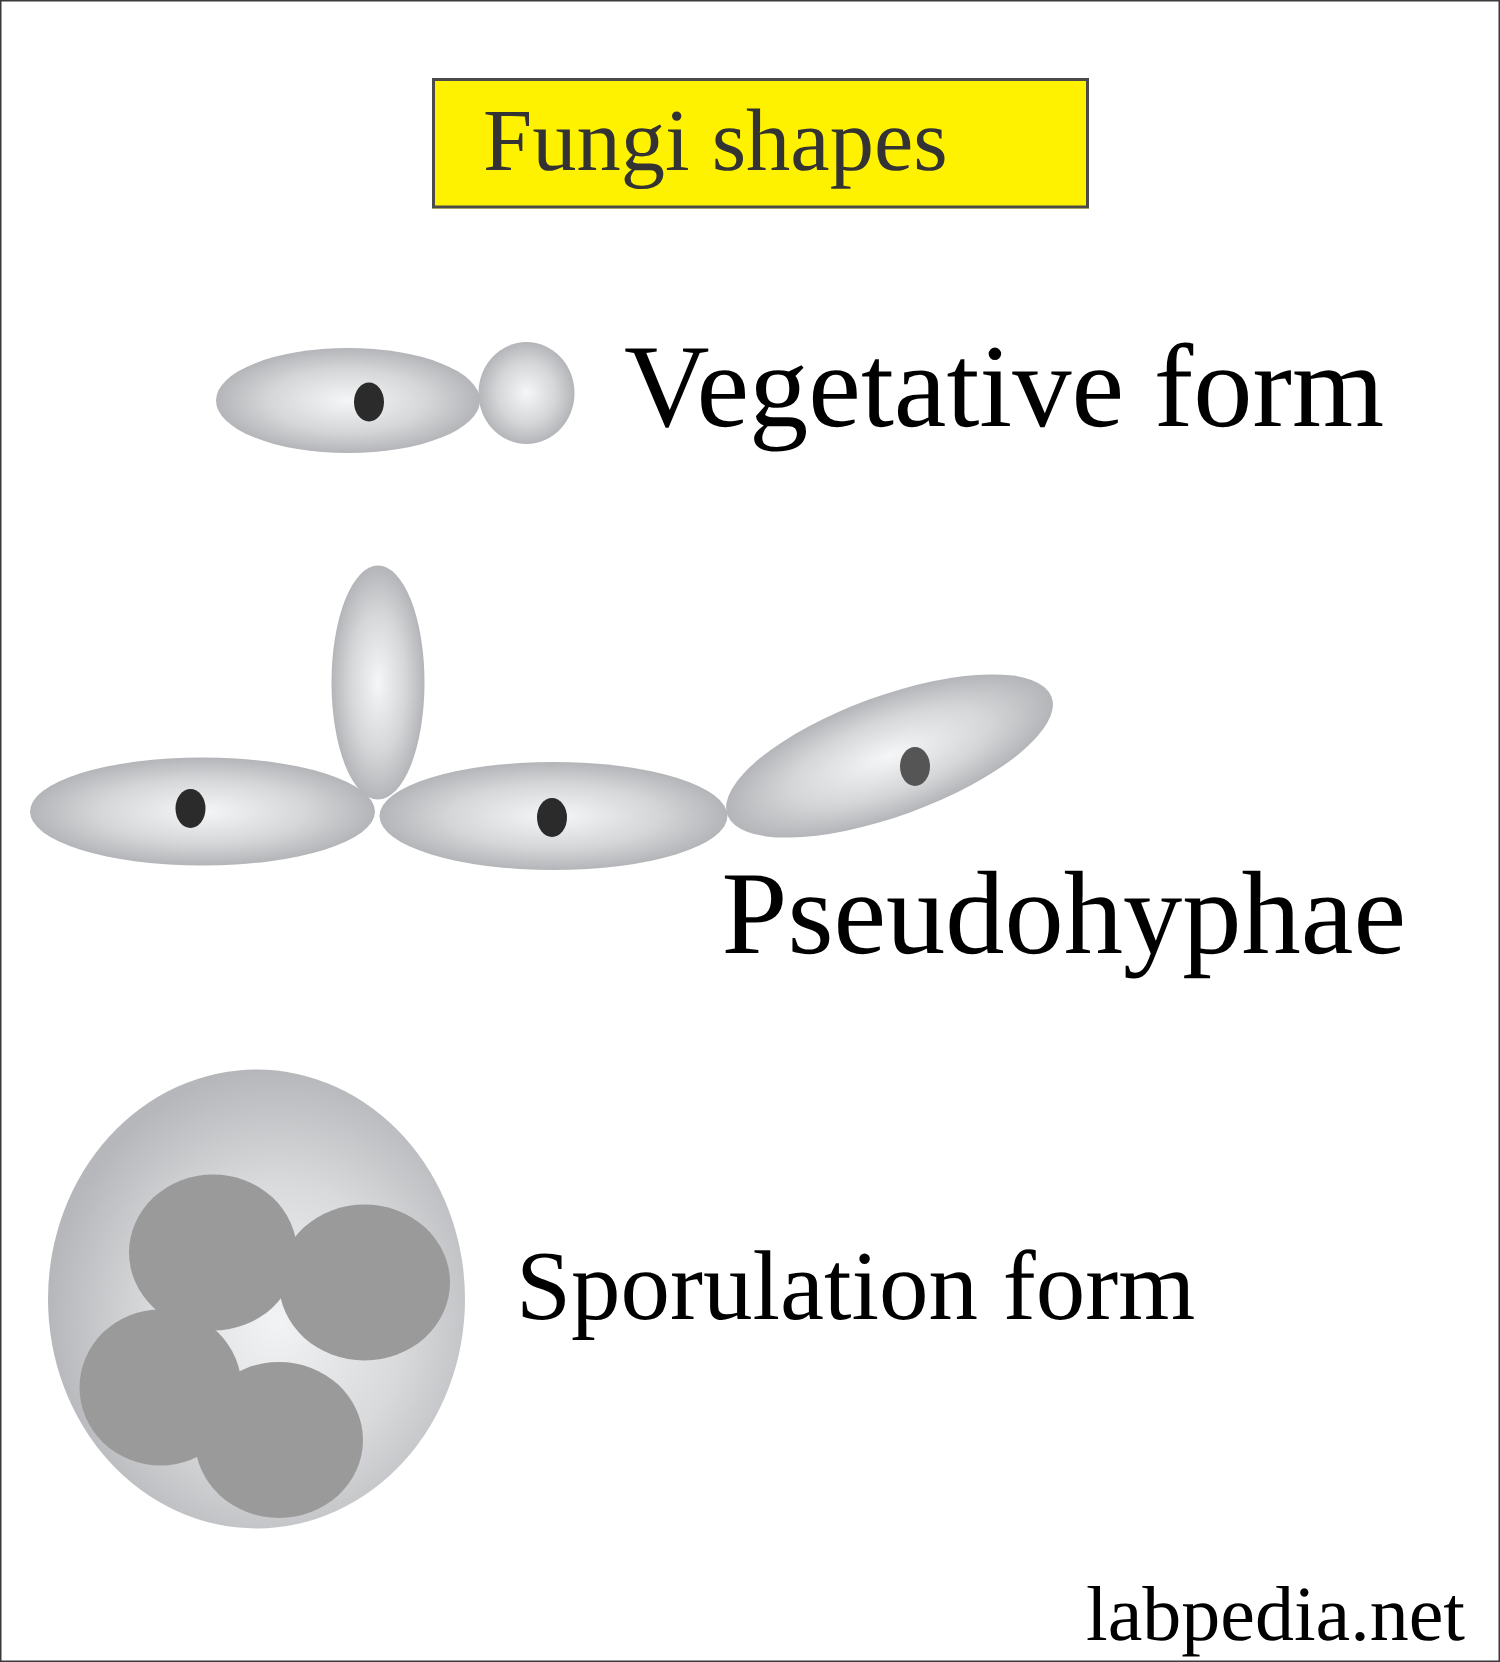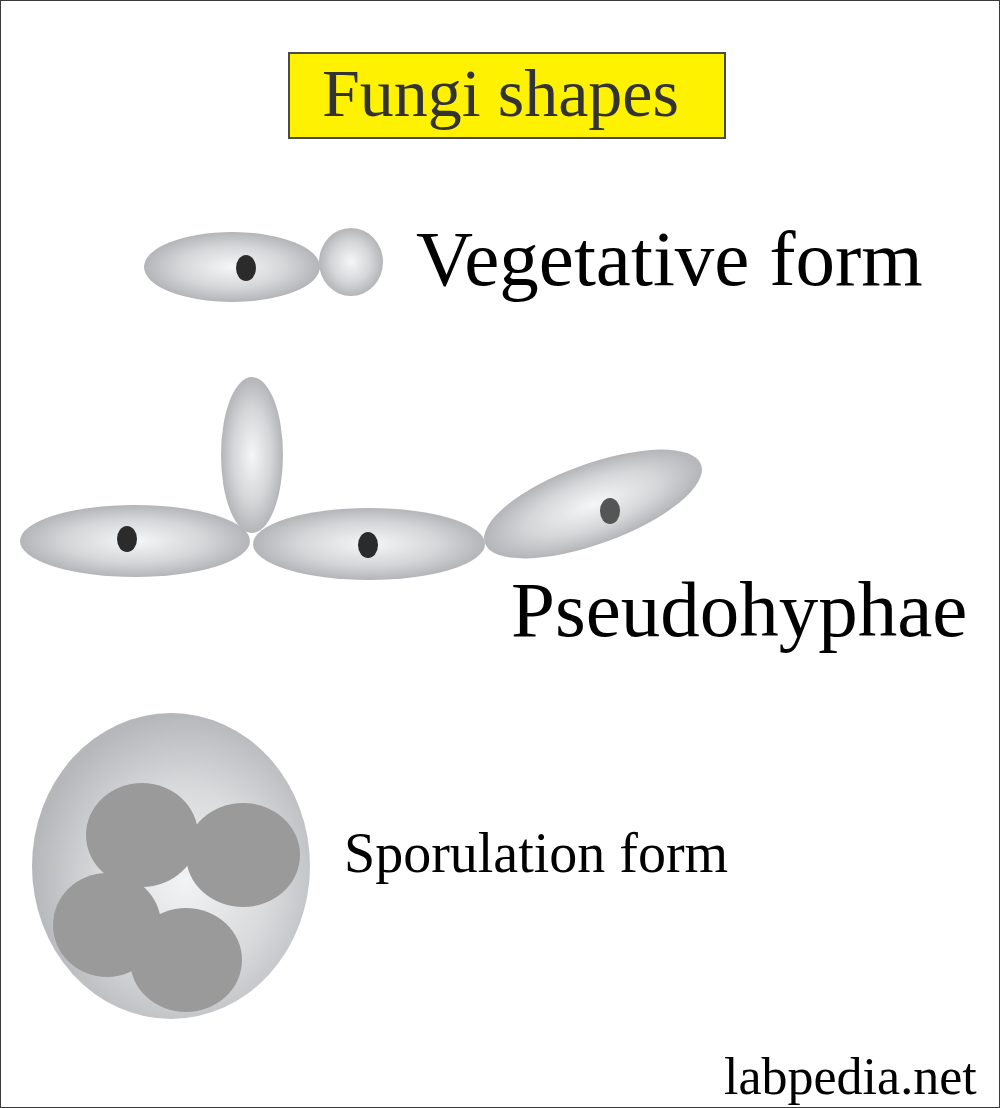--- a/index.html
+++ b/index.html
@@ -7,30 +7,30 @@
     .frame {
       position: absolute; left: 0; top: 0; width: 998px; height: 1106px;
       border: 1px solid #3a3a3a; background: #ffffff;
     }
     .title-box {
       position: absolute; left: 288px; top: 52px; width: 434px; height: 83px;
       background: #fff200; border: 2px solid #4a4a4a;
     }
     .title-text {
       position: absolute; left: 32px; top: -4px;
-      font-family: "Liberation Serif", serif; font-size: 68px; color: #333333;
+      font-family: "Liberation Serif", serif; font-size: 59px; color: #333333;
       line-height: 87px; white-space: nowrap;
     }
     .label {
       position: absolute; font-family: "Liberation Serif", serif; color: #000000;
       white-space: nowrap; line-height: 1;
     }
     .lbl-veg { left: 416px; top: 219px; font-size: 79px; }
-    .lbl-pseudo { left: 481px; top: 570px; font-size: 79px; margin-left: 30px; }
-    .lbl-spor { left: 344px; top: 825px; font-size: 56px; }
+    .lbl-pseudo { left: 481px; top: 570px; font-size: 79px; }
+    .lbl-spor { left: 344px; top: 825px; font-size: 66px; }
     .lbl-site { left: 724px; top: 1051px; font-size: 52px; }
     svg.art { position: absolute; left: 0; top: 0; }
   </style>
 </head>
 <body>
 
 <div class="frame"></div>
 
 <div class="title-box">
   <span class="title-text">Fungi shapes</span>

